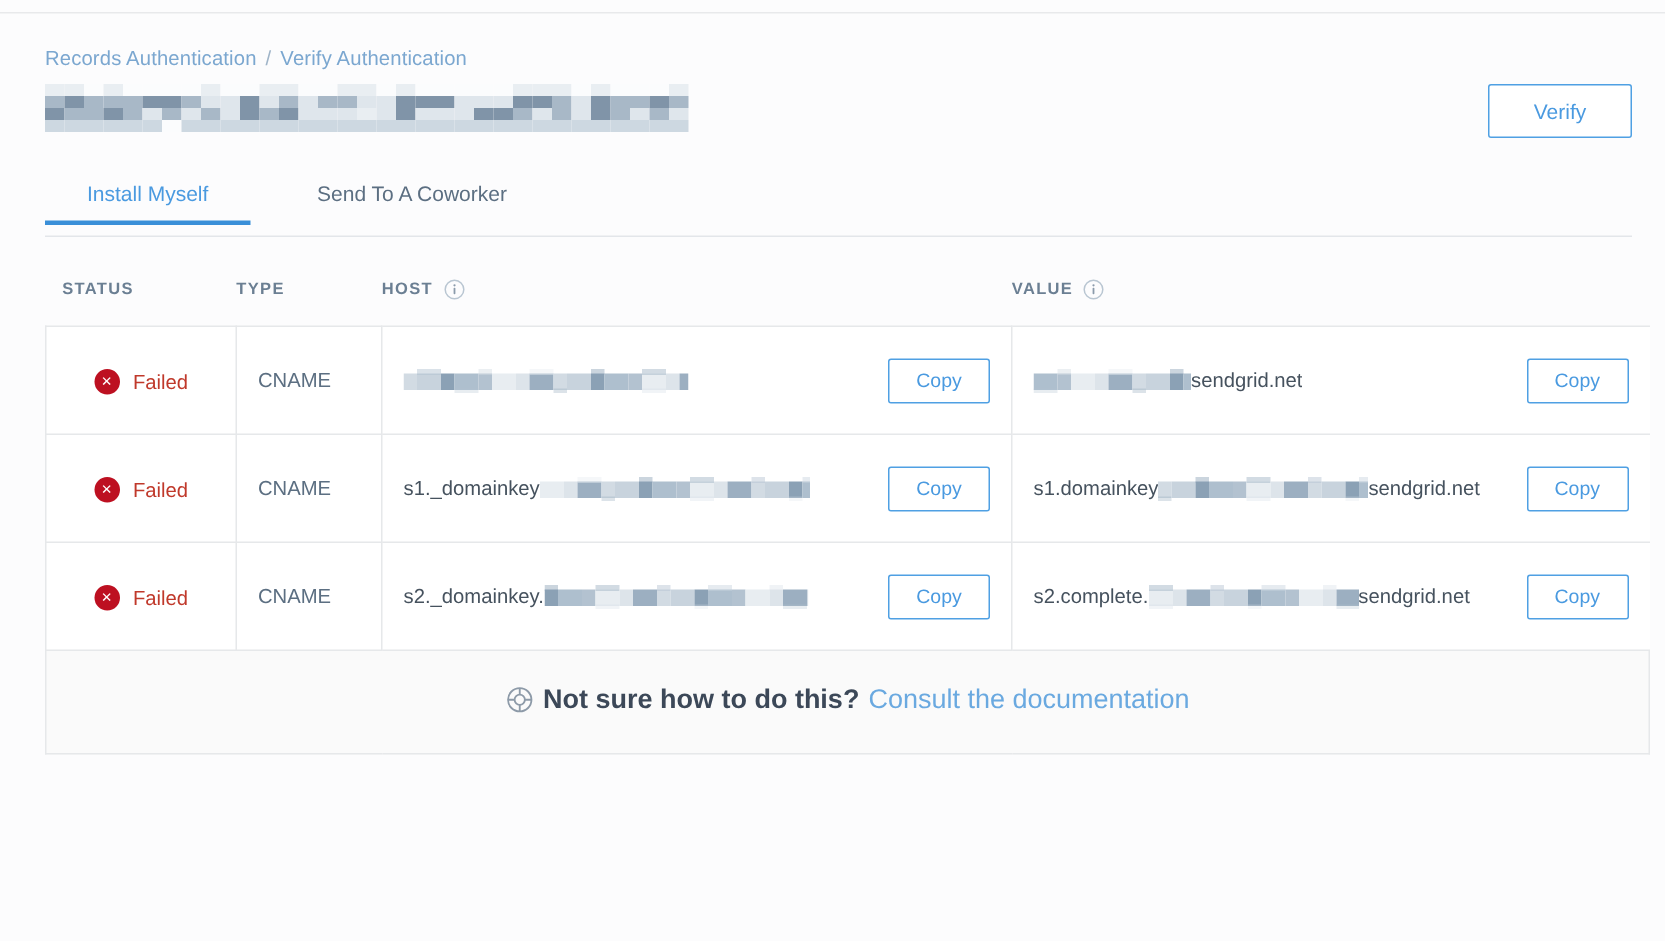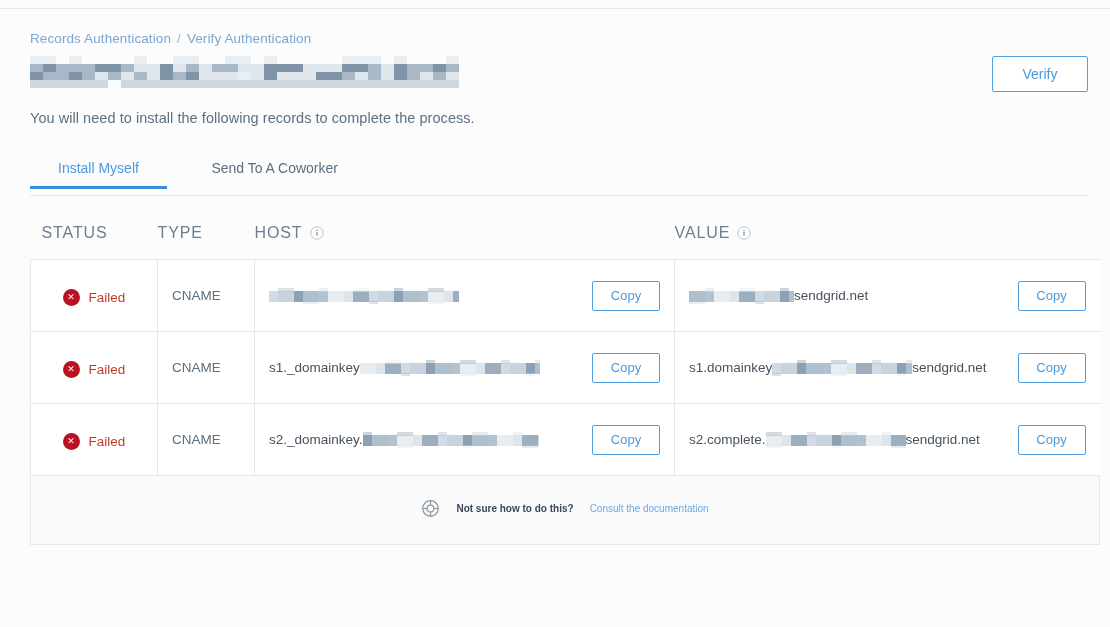--- a/index.html
+++ b/index.html
@@ -142,22 +142,22 @@
 
   
   .table {
     margin-top: 0;
     width: 1058px;
     border-collapse: collapse;
     table-layout: fixed;
   }
   .thead-row th {
     text-align: left;
-    font-size: 16px;
-    font-weight: normal;
+    font-size: 11px;
+    font-weight: bold;
     letter-spacing: 0.9px;
     color: #6b7f93;
     padding: 28px 0 17px 0;
     border: none;
     vertical-align: middle;
   }
   .th-status { width: 116px; padding-left: 11px !important; }
   .th-type   { width: 97px; }
   .th-host   { width: 420px; }
   .th-value  { width: 425px; }
@@ -273,22 +273,22 @@
     border: 1px solid #e6e8ea;
     border-top: none;
     height: 68px;
     text-align: center;
     vertical-align: middle;
     padding: 0;
   }
   .foot-inner {
     display: inline-flex;
     align-items: center;
-    gap: 16px;
-    font-size: 10px;
+    gap: 6px;
+    font-size: 18px;
   }
   .foot-strong {
     font-weight: bold;
     color: #3c4858;
   }
   .foot-link {
     color: #6aa9e0;
     text-decoration: none;
     cursor: pointer;
   }
@@ -446,21 +446,20 @@
             <div class="mcell" style="background: rgb(205, 216, 225);"></div>
             <div class="mcell" style="background: rgb(205, 216, 225);"></div>
             <div class="mcell" style="background: rgb(205, 216, 225);"></div>
             <div class="mcell" style="background: rgb(205, 216, 225);"></div>
             <div class="mcell" style="background: rgb(205, 216, 225);"></div>
             <div class="mcell" style="background: rgb(205, 216, 225);"></div>
           </div>
         </div>
     </div>
 
-    <p class="subtitle">You will need to install the following records to complete the process.</p>
 
     <div class="tabs">
       <span class="tab first active">Install Myself</span>
       <span class="tab second">Send To A Coworker</span>
     </div>
 
     <table class="table">
       <thead>
         <tr class="thead-row">
           <th class="th-status">

